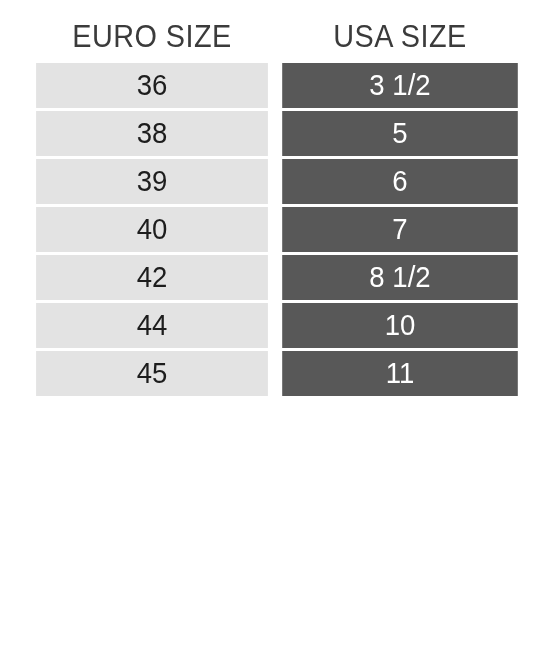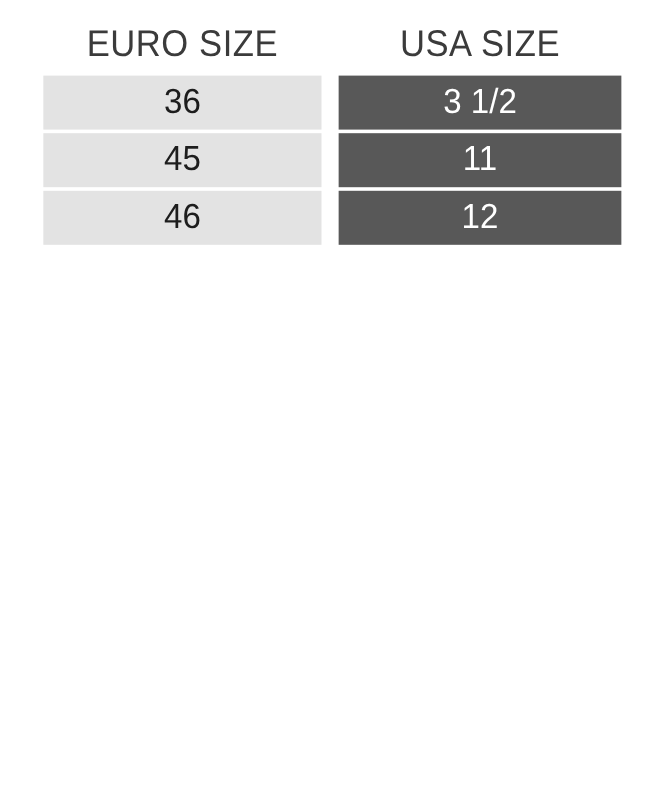--- a/index.html
+++ b/index.html
@@ -107,22 +107,38 @@
     <div class="header-cell euro">EURO SIZE</div>
     <div class="header-cell usa">USA SIZE</div>
   </div>
 
   <div class="body-rows">
       <div class="row">
         <div class="cell euro">36</div>
         <div class="cell usa">3 1/2</div>
       </div>
       <div class="row">
+        <div class="cell euro">38</div>
+        <div class="cell usa">5</div>
+      </div>
+      <div class="row">
+        <div class="cell euro">39</div>
+        <div class="cell usa">6</div>
+      </div>
+      <div class="row">
+        <div class="cell euro">40</div>
+        <div class="cell usa">7</div>
+      </div>
+      <div class="row">
+        <div class="cell euro">42</div>
+        <div class="cell usa">8 1/2</div>
+      </div>
+      <div class="row">
+        <div class="cell euro">44</div>
+        <div class="cell usa">10</div>
+      </div>
+      <div class="row">
         <div class="cell euro">45</div>
         <div class="cell usa">11</div>
-      </div>
-      <div class="row">
-        <div class="cell euro">46</div>
-        <div class="cell usa">12</div>
       </div>
     </div>
 
 </div>
 
 </body></html>

